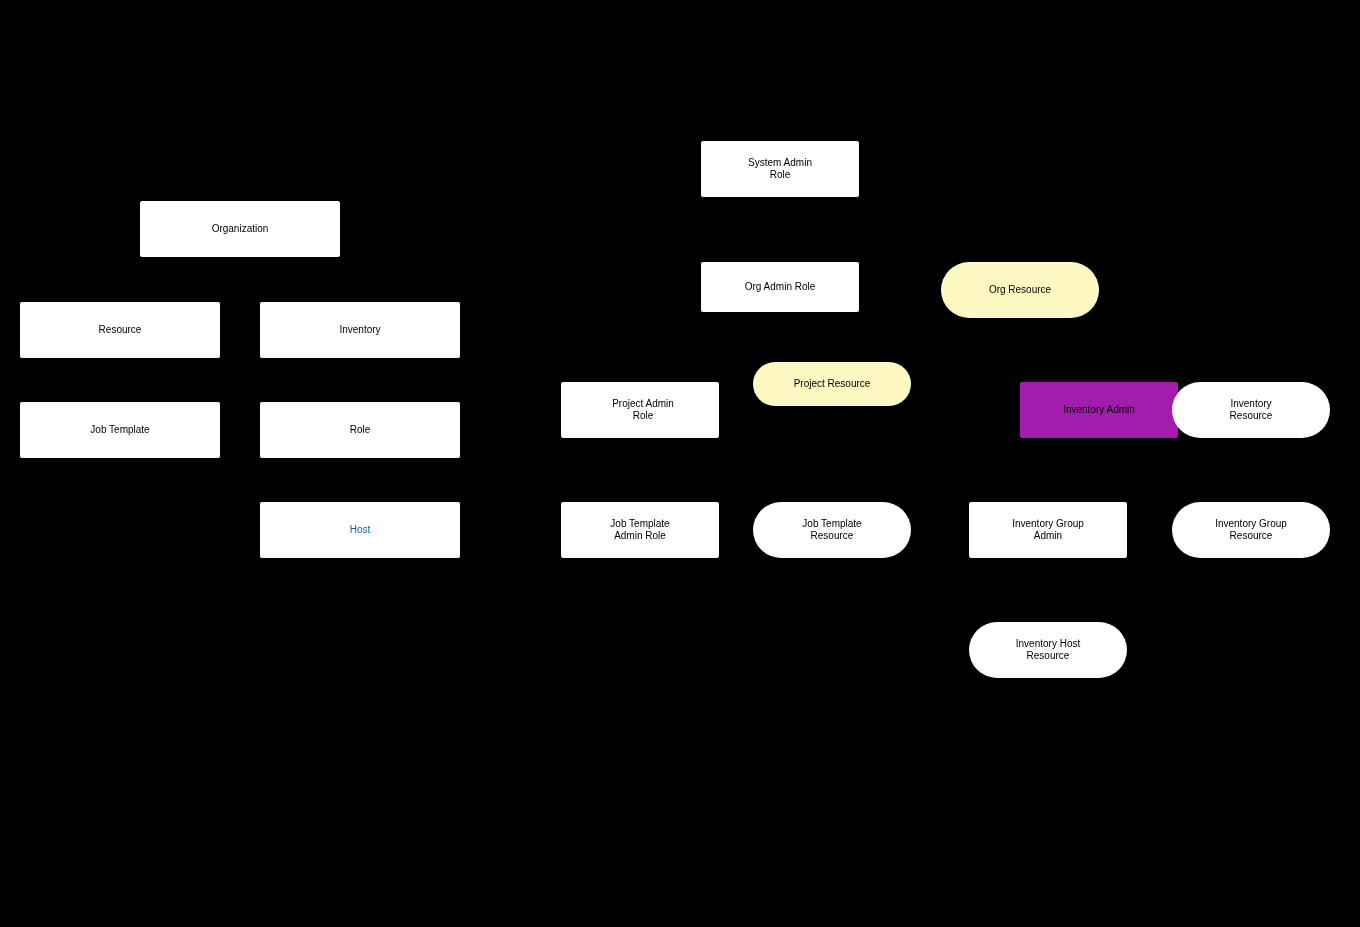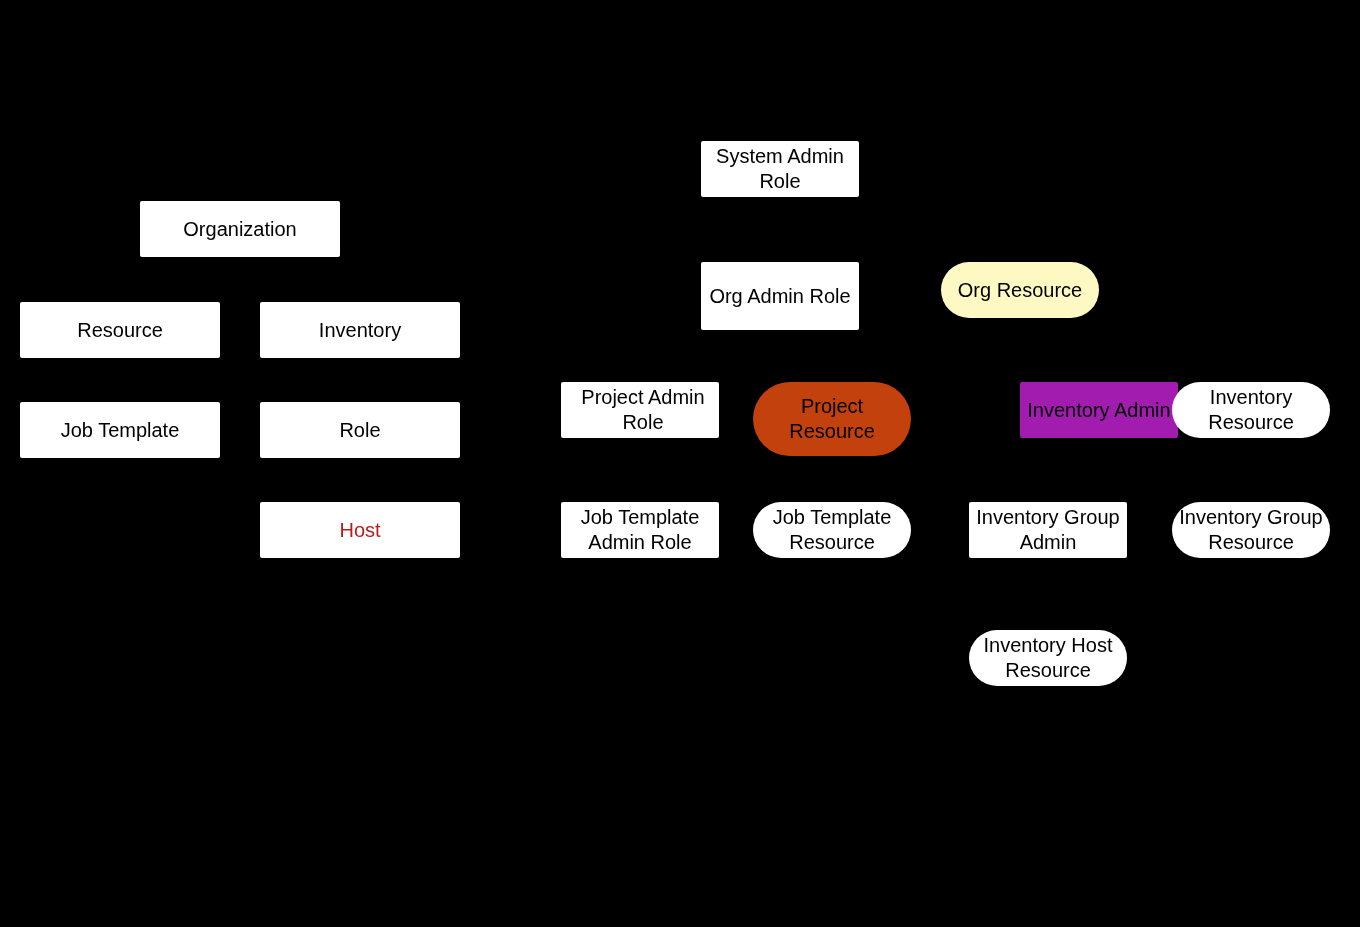--- a/index.html
+++ b/index.html
@@ -17,55 +17,55 @@
   }
   .node {
     position: absolute;
     background: #ffffff;
     color: #000000;
     display: flex;
     align-items: center;
     justify-content: center;
     text-align: center;
     line-height: 1.25;
-    font-size: 20px;
+    font-size: 10px;
     box-sizing: border-box;
     padding: 2px 6px;
     white-space: pre-line;
   }
   .rect {
     border-radius: 2px;
   }
   .pill {
     border-radius: 999px;
   }
 </style>
 </head>
 <body>
 
 <div id="canvas" style="background: rgb(0, 0, 0);">
     <div class="node rect" style="left: 140px; top: 201px; width: 200px; height: 56px; background: rgb(255, 255, 255); color: rgb(0, 0, 0);">Organization</div>
     <div class="node rect" style="left: 20px; top: 302px; width: 200px; height: 56px; background: rgb(255, 255, 255); color: rgb(0, 0, 0);">Resource</div>
     <div class="node rect" style="left: 260px; top: 302px; width: 200px; height: 56px; background: rgb(255, 255, 255); color: rgb(0, 0, 0);">Inventory</div>
     <div class="node rect" style="left: 20px; top: 402px; width: 200px; height: 56px; background: rgb(255, 255, 255); color: rgb(0, 0, 0);">Job Template</div>
     <div class="node rect" style="left: 260px; top: 402px; width: 200px; height: 56px; background: rgb(255, 255, 255); color: rgb(0, 0, 0);">Role</div>
-    <div class="node rect" style="left: 260px; top: 502px; width: 200px; height: 56px; background: rgb(255, 255, 255); color: #b91c1c;">Host</div>
+    <div class="node rect" style="left: 260px; top: 502px; width: 200px; height: 56px; background: rgb(255, 255, 255); color: #0369a1;">Host</div>
     <div class="node rect" style="left: 701px; top: 141px; width: 158px; height: 56px; background: rgb(255, 255, 255); color: rgb(0, 0, 0);">System Admin
 Role</div>
-    <div class="node rect" style="left: 701px; top: 262px; width: 158px; height: 68px; background: rgb(255, 255, 255); color: rgb(0, 0, 0);">Org Admin Role</div>
+    <div class="node rect" style="left: 701px; top: 262px; width: 158px; height: 50px; background: rgb(255, 255, 255); color: rgb(0, 0, 0);">Org Admin Role</div>
     <div class="node pill" style="left: 941px; top: 262px; width: 158px; height: 56px; background: #fef9c3; color: rgb(0, 0, 0);">Org Resource</div>
     <div class="node rect" style="left: 561px; top: 382px; width: 158px; height: 56px; background: rgb(255, 255, 255); color: rgb(0, 0, 0); padding-left: 12px;">Project Admin
 Role</div>
-    <div class="node pill" style="left: 753px; top: 382px; width: 158px; height: 74px; background: #c2410c; color: rgb(0, 0, 0);">Project Resource</div>
+    <div class="node pill" style="left: 753px; top: 362px; width: 158px; height: 44px; background: #fef9c3; color: rgb(0, 0, 0);">Project Resource</div>
     <div class="node rect" style="left: 1020px; top: 382px; width: 158px; height: 56px; background: #a21caf; color: rgb(0, 0, 0);">Inventory Admin</div>
     <div class="node pill" style="left: 1172px; top: 382px; width: 158px; height: 56px; background: rgb(255, 255, 255); color: rgb(0, 0, 0);">Inventory
 Resource</div>
     <div class="node rect" style="left: 561px; top: 502px; width: 158px; height: 56px; background: rgb(255, 255, 255); color: rgb(0, 0, 0);">Job Template
 Admin Role</div>
     <div class="node pill" style="left: 753px; top: 502px; width: 158px; height: 56px; background: rgb(255, 255, 255); color: rgb(0, 0, 0);">Job Template
 Resource</div>
     <div class="node rect" style="left: 969px; top: 502px; width: 158px; height: 56px; background: rgb(255, 255, 255); color: rgb(0, 0, 0);">Inventory Group
 Admin</div>
     <div class="node pill" style="left: 1172px; top: 502px; width: 158px; height: 56px; background: rgb(255, 255, 255); color: rgb(0, 0, 0);">Inventory Group
 Resource</div>
-    <div class="node pill" style="left: 969px; top: 622px; width: 158px; height: 56px; background: rgb(255, 255, 255); color: rgb(0, 0, 0); margin-top: 8px;">Inventory Host
+    <div class="node pill" style="left: 969px; top: 622px; width: 158px; height: 56px; background: rgb(255, 255, 255); color: rgb(0, 0, 0);">Inventory Host
 Resource</div>
   </div>
 
 </body></html>

